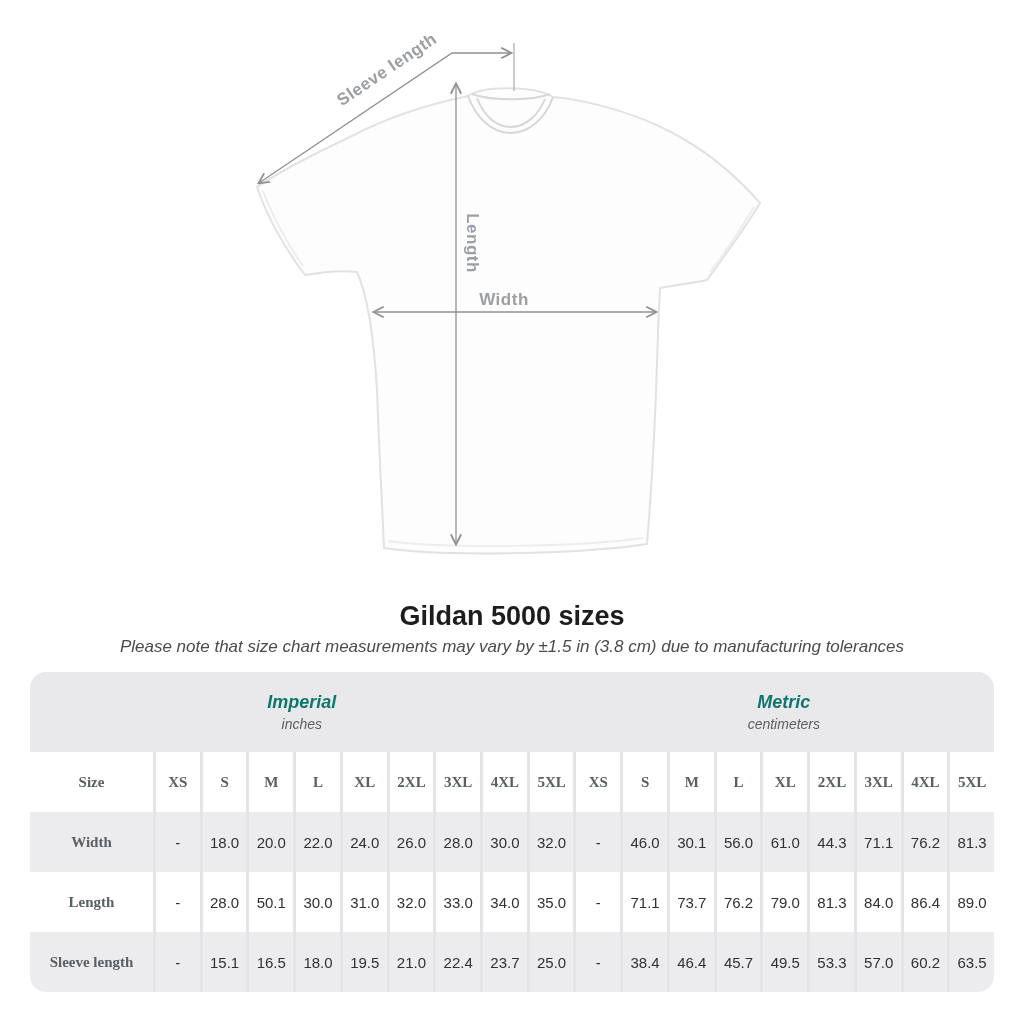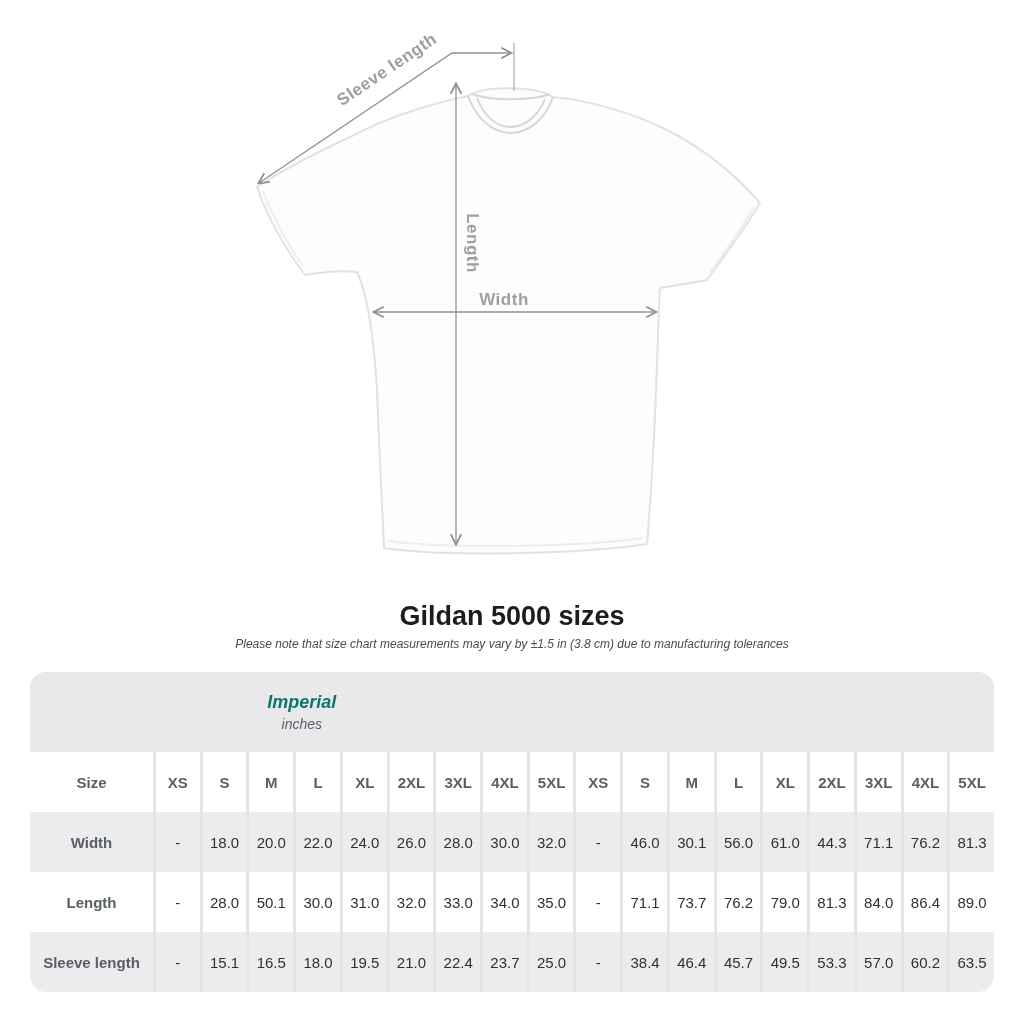--- a/index.html
+++ b/index.html
@@ -22,21 +22,21 @@
   .measure-label {
     fill:var(--lbcol); font-family:"Liberation Sans", sans-serif;
     font-size:17px; font-weight:bold; letter-spacing:0.5px;
   }
   .page-title {
     position:absolute; top:601px; left:0; width:1024px;
     text-align:center; font-size:27px; font-weight:bold; color:#1d1d1f;
   }
   .page-subtitle {
     position:absolute; top:637px; left:0; width:1024px;
-    text-align:center; font-size:12px; font-style:italic; color:#4b4b4d;
+    text-align:center; font-size:17px; font-style:italic; color:#4b4b4d;
   }
   .table-wrap { position:absolute; top:672px; left:30px; width:964px; }
   .band {
     display:flex; height:80px; background:var(--band);
     border-radius:16px 16px 0 0;
   }
   .band-sec {
     display:flex; flex-direction:column; align-items:center; justify-content:center;
     gap:3px;
   }
@@ -52,21 +52,21 @@
   .trow.gray { background:var(--stripe); }
   .trow:last-child { border-radius:0 0 16px 16px; overflow:hidden; }
   .cell {
     display:flex; align-items:center; justify-content:center;
     font-size:15px; color:var(--valtxt);
     border-left:3px solid var(--sep);
     box-sizing:border-box;
     white-space:nowrap;
   }
   .cell:first-child { border-left:none; }
-  .cell.hdr { font-weight:bold; color:var(--headtxt); }
+  .cell.hdr { font-weight:bold; color:var(--headtxt);font-family:Liberation Serif, serif; }
 </style>
 </head>
 <body style="--band: #e9e9eb; --stripe: #ececee; --sep: #e5e5e8; --headtxt: #596063; --valtxt: #2f3133; --lncol: #8e9194; --lbcol: #9aa0a4;">
 
 <div class="figure">
   <svg width="1024" height="600" viewBox="0 0 1024 600">
     <defs>
       <marker id="arr" viewBox="0 0 10 10" refX="8.5" refY="5" markerWidth="10" markerHeight="10" orient="auto-start-reverse">
         <path d="M1,1 L9,5 L1,9" fill="none" stroke="#8e9194" stroke-width="1.4"></path>
       </marker>
@@ -110,20 +110,24 @@
 </div>
 
 <div class="page-title">Gildan 5000 sizes</div>
 <div class="page-subtitle">Please note that size chart measurements may vary by ±1.5 in (3.8 cm) due to manufacturing tolerances</div>
 
 <div class="table-wrap">
   <div class="band">
     <div class="band-sec left">
       <div class="band-label">Imperial</div>
       <div class="band-sub">inches</div>
+    </div>
+    <div class="band-sec right">
+      <div class="band-label">Metric</div>
+      <div class="band-sub">centimeters</div>
     </div>
   </div>
   <div>
       <div class="trow">
         <div class="cell hdr">Size</div>
         <div class="cell hdr">XS</div>
         <div class="cell hdr">S</div>
         <div class="cell hdr">M</div>
         <div class="cell hdr">L</div>
         <div class="cell hdr">XL</div>

